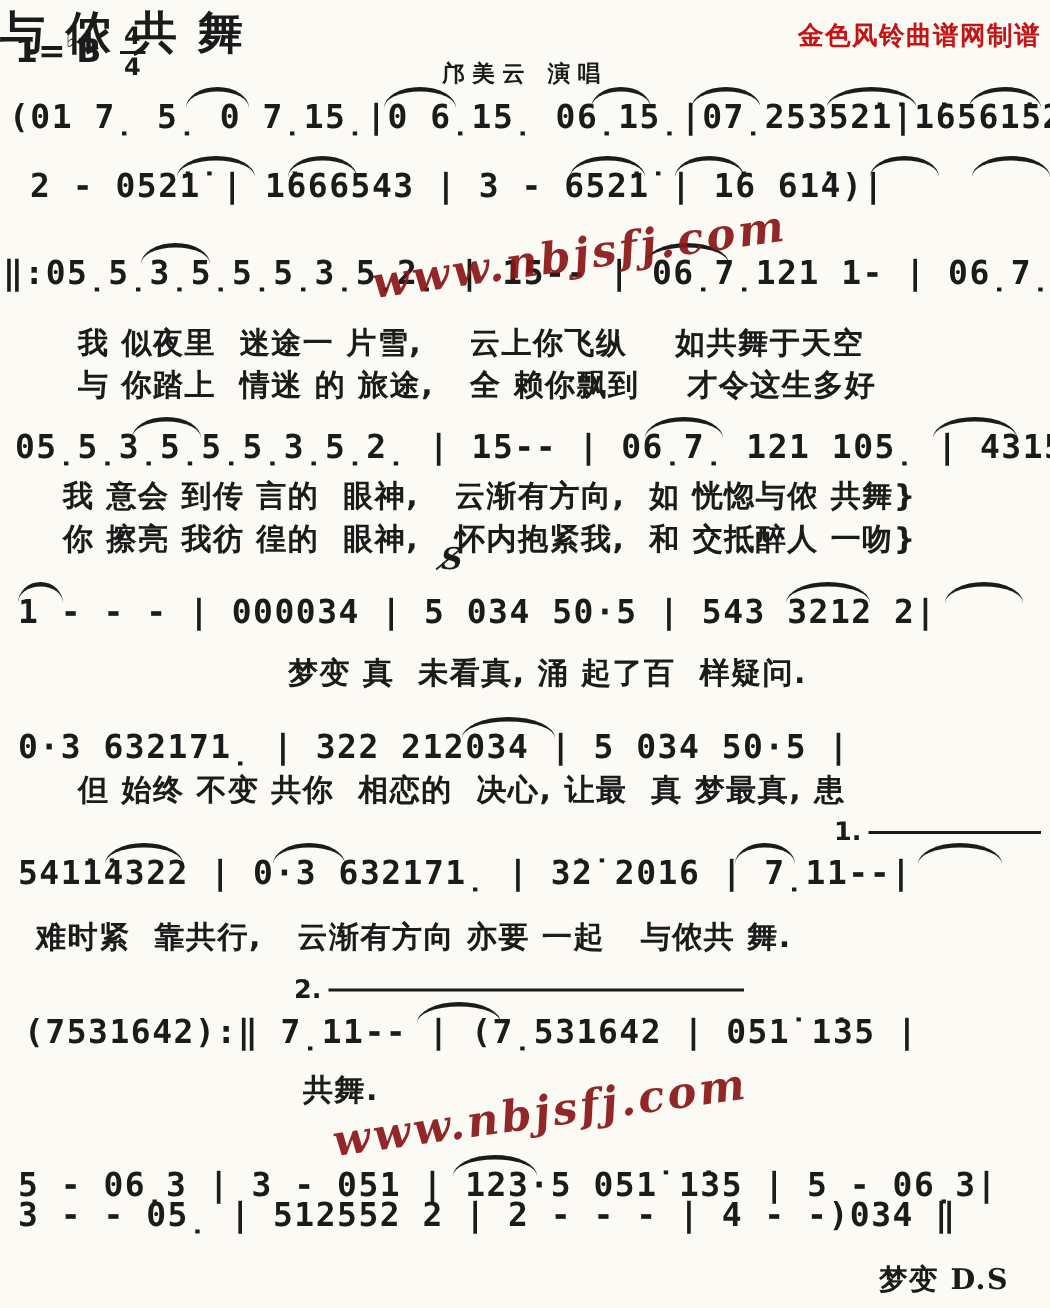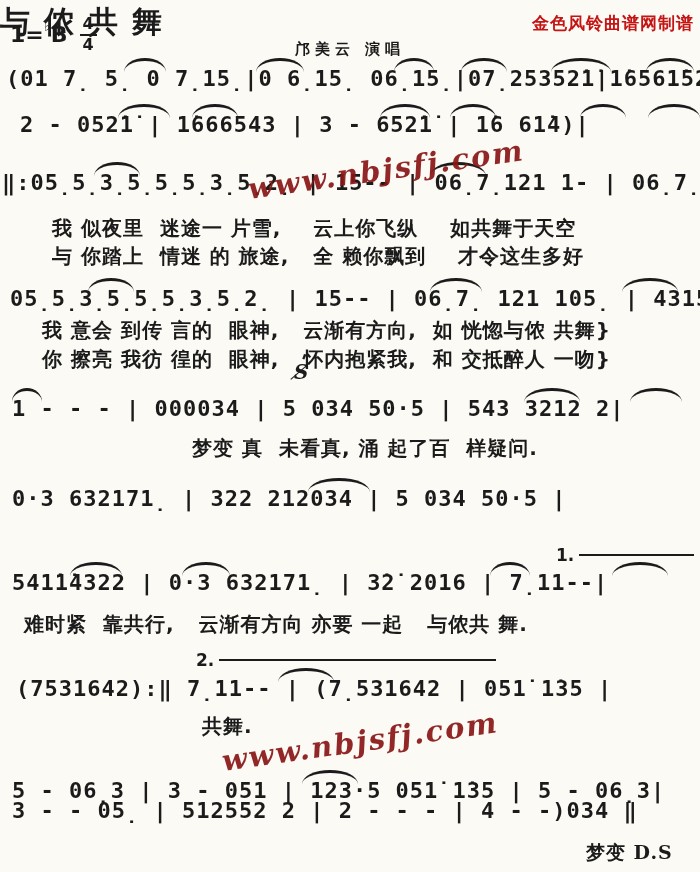--- a/index.html
+++ b/index.html
@@ -101,20 +101,21 @@
   <div class="line music r1">2 - 052̇1̇ | 1̇666543 | 3 - 652̇1̇ | 1̇6 61̇4)|<i class="arc" style="left: 98px; width: 52px;"></i><i class="arc" style="left: 172px; width: 46px;"></i><i class="arc" style="left: 360px; width: 50px;"></i><i class="arc" style="left: 430px; width: 46px;"></i><i class="arc" style="left: 560px; width: 46px;"></i><i class="arc" style="left: 628px; width: 52px;"></i></div>
   <div class="line music r2">‖:05̣5̣3̣5̣5̣5̣3̣5̣2̣ | 15-- | 06̣7̣121 1- | 06̣7̣1232|<i class="arc" style="left: 92px; width: 46px;"></i><i class="arc" style="left: 428px; width: 56px;"></i></div>
   <div class="line lyrics r3">我 似夜里  迷途一 片雪,    云上你飞纵    如共舞于天空</div>
   <div class="line lyrics r4">与 你踏上  情迷 的 旅途,   全 赖你飘到    才令这生多好</div>
   <div class="line music r5">05̣5̣3̣5̣5̣5̣3̣5̣2̣ | 15-- | 06̣7̣ 121 105̣ | 431̇521|<i class="arc" style="left: 78px; width: 46px;"></i><i class="arc" style="left: 420px; width: 52px;"></i><i class="arc" style="left: 612px; width: 56px;"></i></div>
   <div class="line lyrics r6">我 意会 到传 言的  眼神,   云渐有方向,  如 恍惚与侬 共舞}</div>
   <div class="line lyrics r7">你 擦亮 我彷 徨的  眼神,   怀内抱紧我,  和 交抵醉人 一吻}</div>
   <div class="line music r8">1 - - - | 000034 | 5 034 50·5 | 543 3212 2|<i class="arc" style="left: 0px; width: 30px;"></i><i class="arc" style="left: 512px; width: 56px;"></i><i class="arc" style="left: 618px; width: 52px;"></i></div>
   <div class="line lyrics r9">梦变 真  未看真, 涌 起了百  样疑问.</div>
   <div class="line music r10">0·3 632171̣ | 322 212034 | 5 034 50·5 |<i class="arc" style="left: 296px; width: 62px;"></i></div>
+  <div class="line lyrics r11">但 始终 不变 共你  相恋的  决心, 让最  真 梦最真, 患</div>
   <div class="line music r12">541̇1̇4322 | 0·3 632171̣ | 3̇2̇ 2016 | 7̣11--|<i class="arc" style="left: 58px; width: 52px;"></i><i class="arc" style="left: 170px; width: 48px;"></i><i class="arc" style="left: 478px; width: 40px;"></i><i class="arc" style="left: 600px; width: 56px;"></i></div>
   <div class="line lyrics r13">难时紧  靠共行,   云渐有方向 亦要 一起   与侬共 舞.</div>
   <div class="line music r14">(7531642):‖ 7̣11-- | (7̣531642 | 051̇ 1̇35 |<i class="arc" style="left: 262px; width: 56px;"></i></div>
   <div class="line lyrics r15">共舞.</div>
   <div class="line music r16">5 - 06̣3 | 3 - 051 | 123·5 051̇ 1̇35 | 5 - 06̣3|<i class="arc" style="left: 290px; width: 56px;"></i></div>
   <div class="line music r17">3 - - 05̣ | 512552 2 | 2 - - - | 4 - -)034 ‖</div>
 
   <div class="segno">S̸</div>
 
   <div class="volta volta1">

